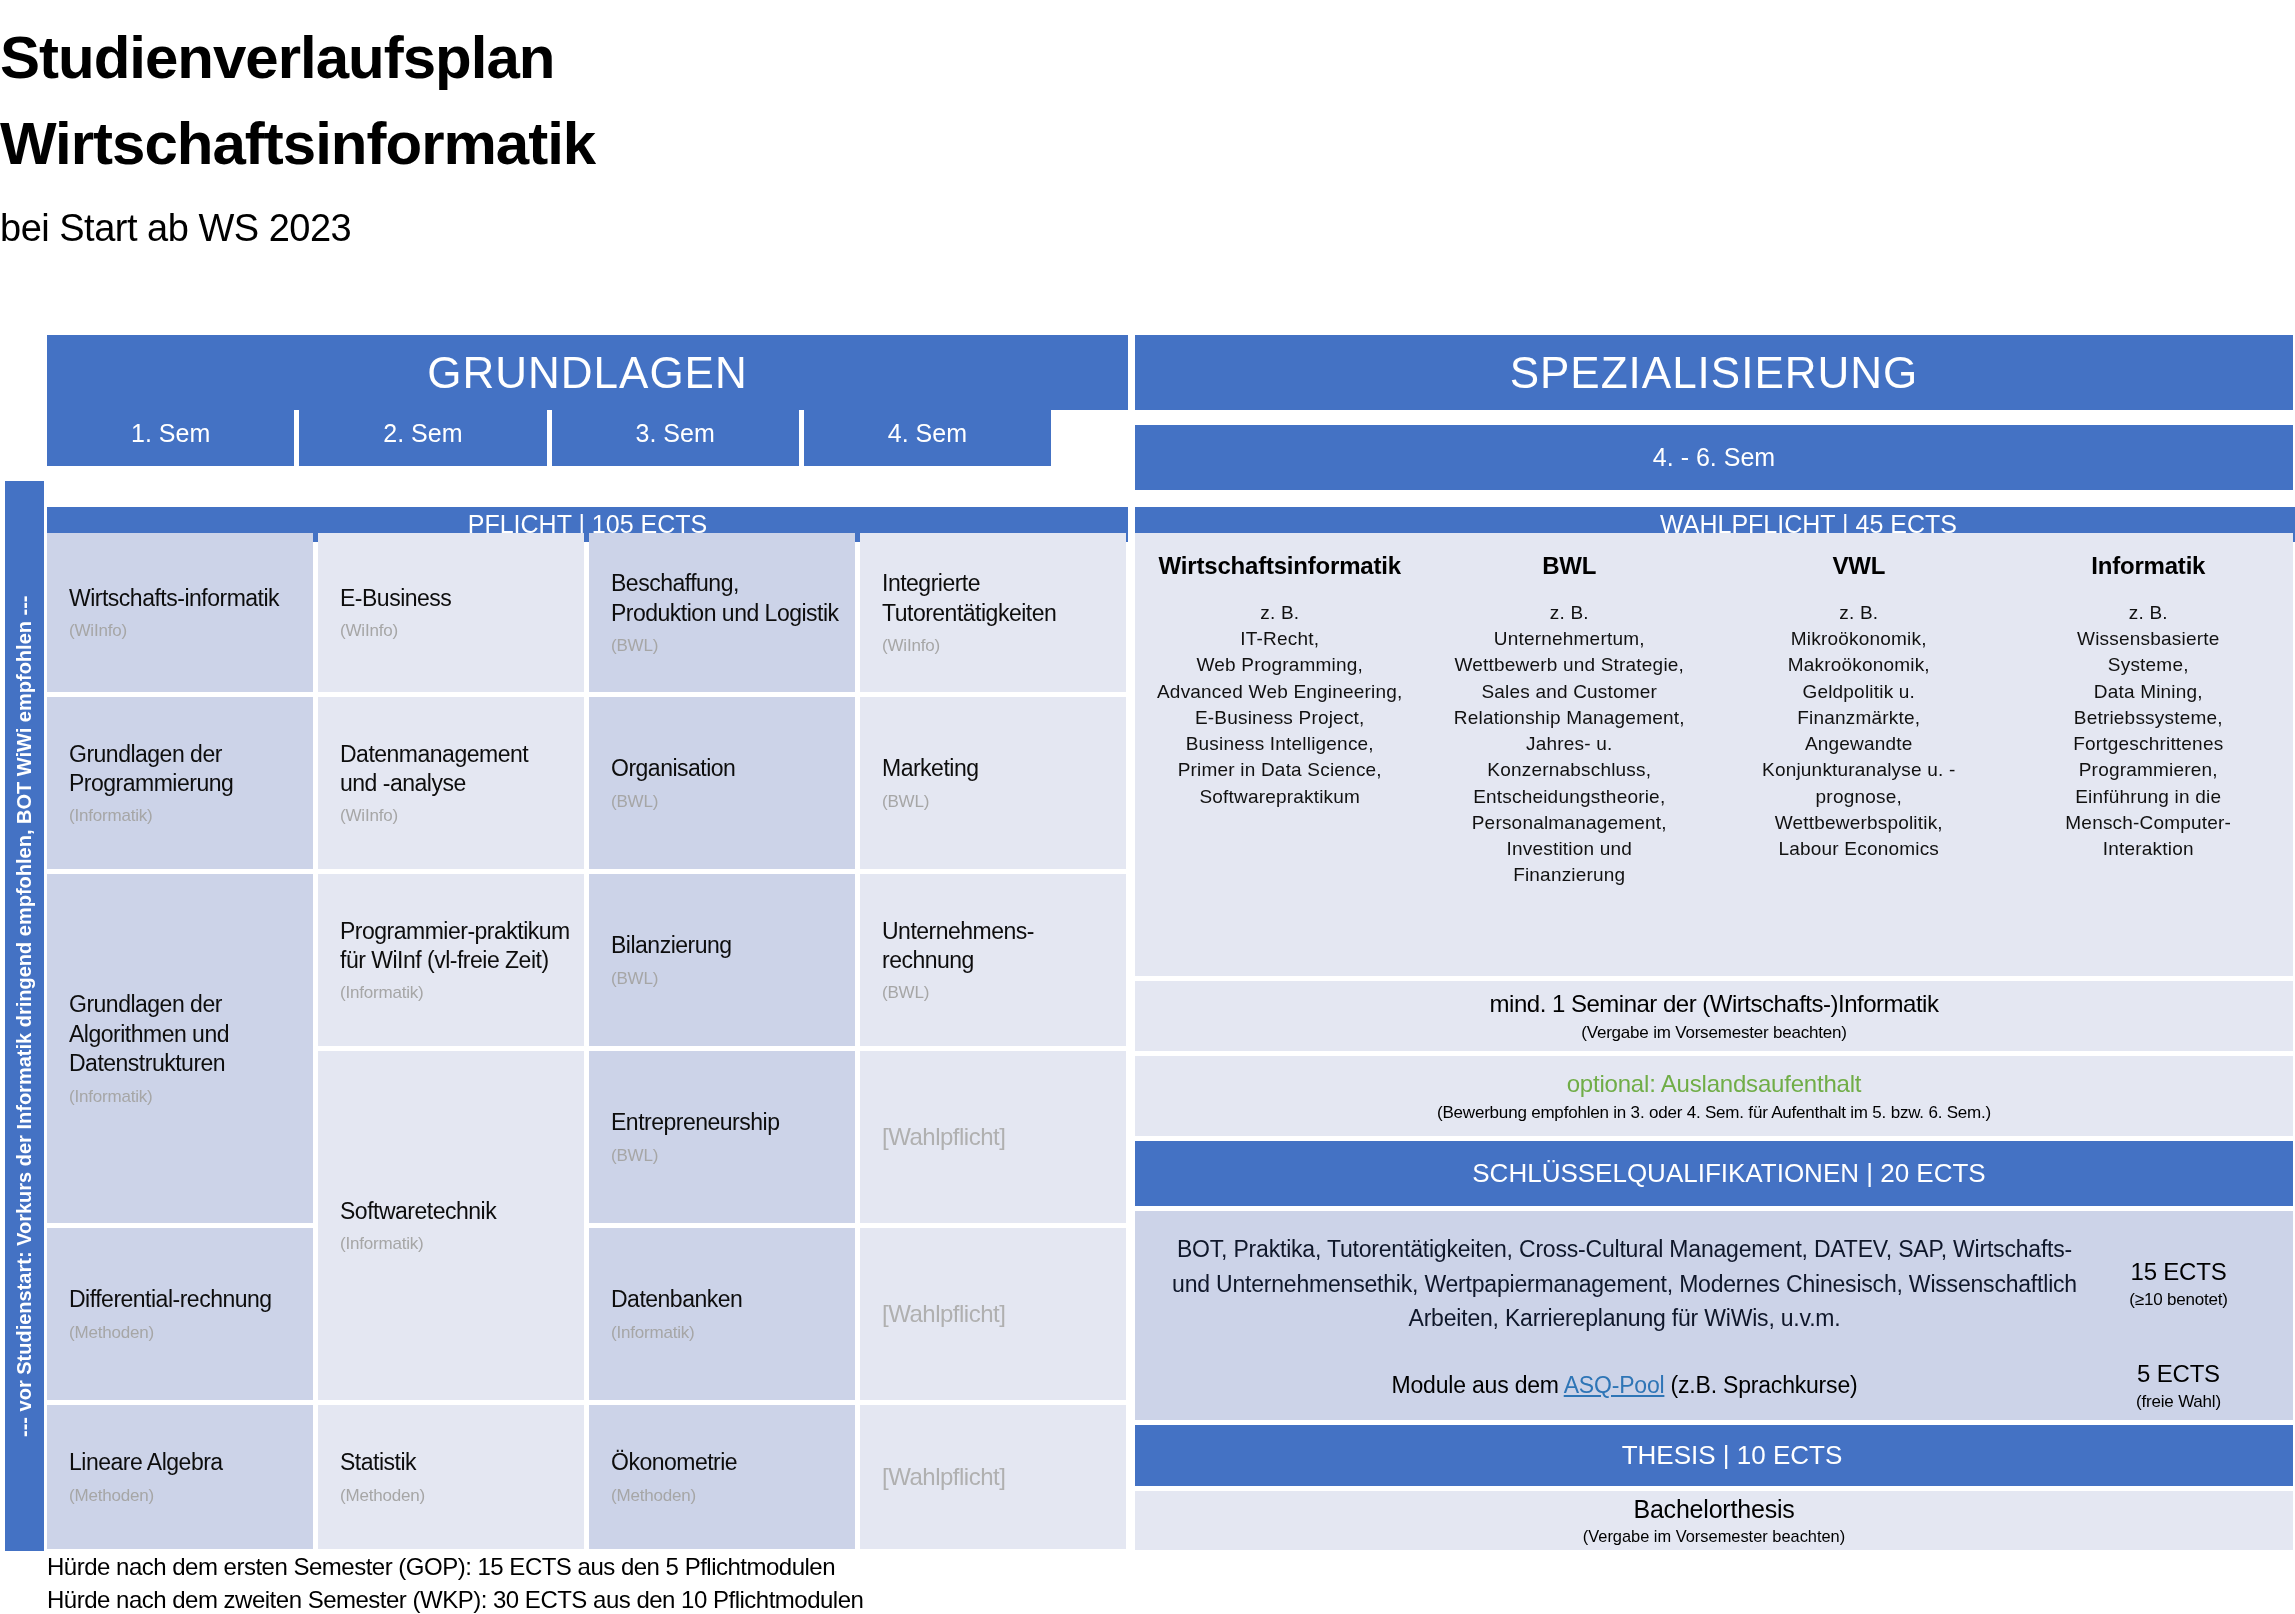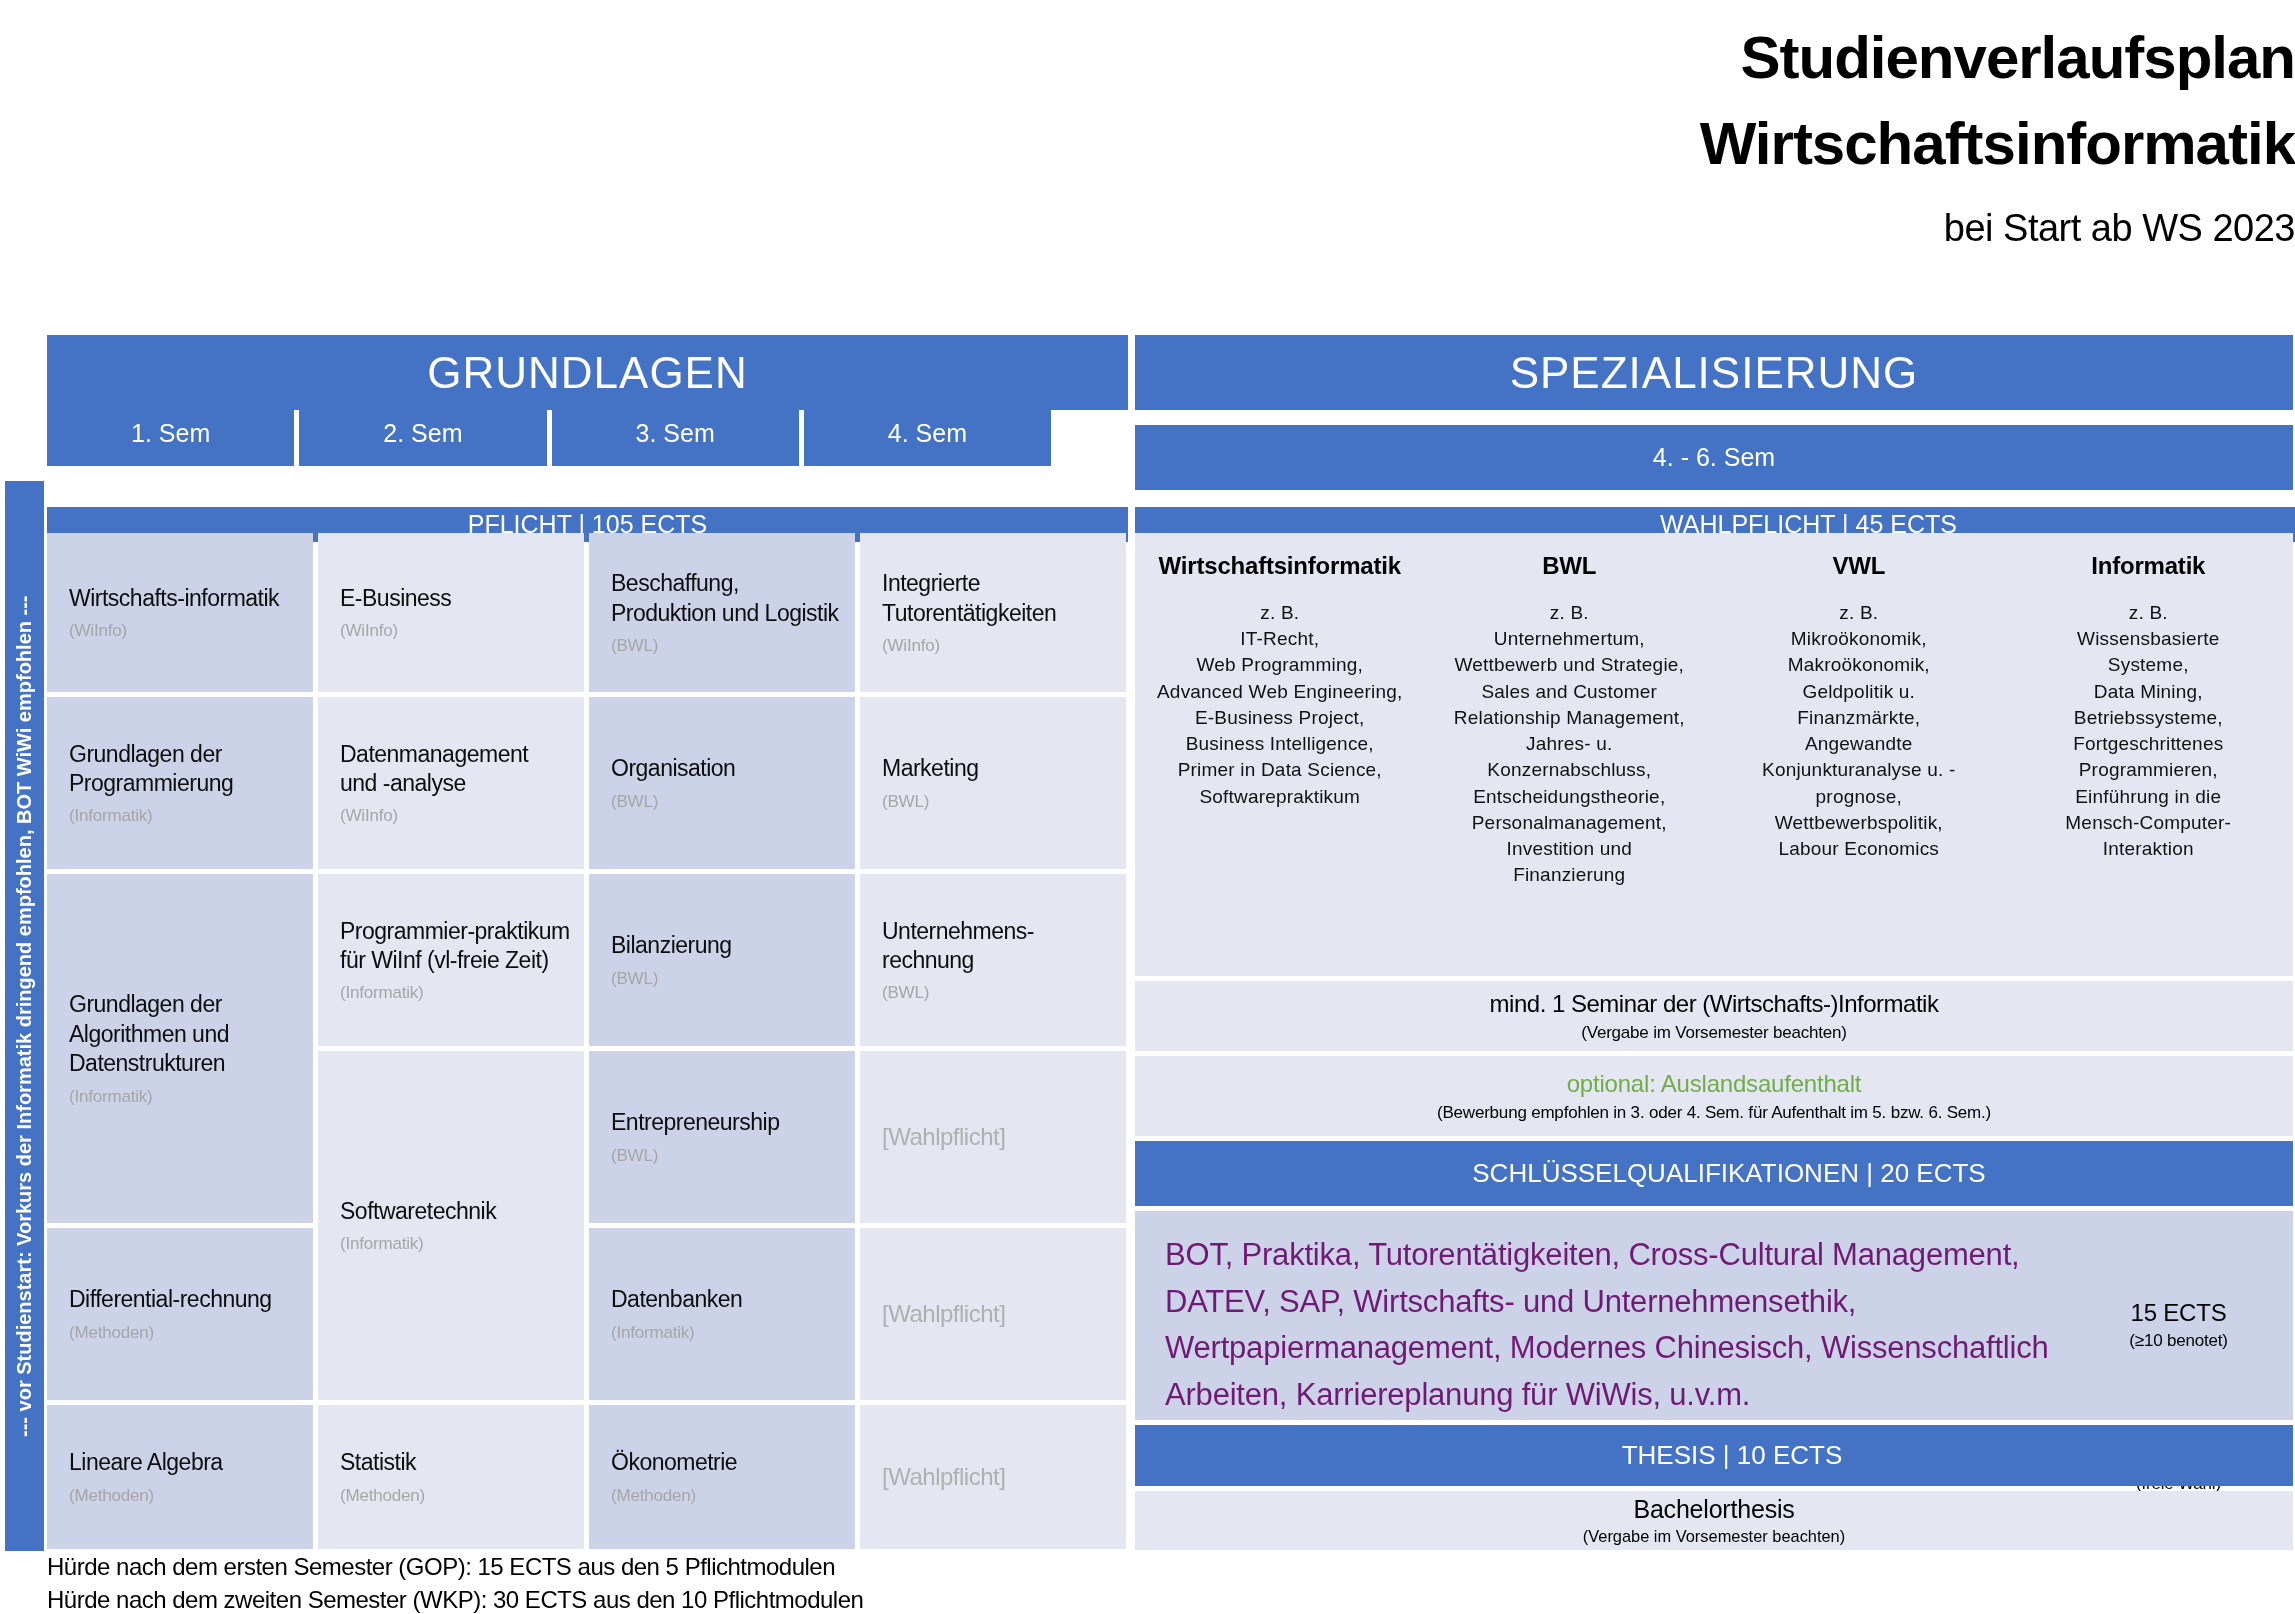--- a/index.html
+++ b/index.html
@@ -1,20 +1,20 @@
 <!DOCTYPE html>
 <html style="font-size:8px"><head>
 <meta charset="utf-8">
 <style>
   html,body{margin:0;padding:0;background:#fff;}
   body{width:2295px;height:1615px;font-family:"Liberation Sans",sans-serif;color:#0d0d0d;}
   #page{position:relative;width:2295px;height:1615px;overflow:hidden;background:#fff;}
 
   
-  .title-block{position:absolute;left:0;right:0;top:15px;text-align:right;}
+  .title-block{position:absolute;left:0;right:0;top:15px;text-align:left;}
   .title-line{font-size:60px;font-weight:700;letter-spacing:-1px;line-height:86px;color:#000;}
   .subtitle{font-size:38px;font-weight:400;letter-spacing:-0.5px;margin-top:20px;color:#000000;}
 
   
   .band{position:absolute;background:#4472c4;color:#fff;display:flex;align-items:center;justify-content:center;margin-top:24px;}
   .band-big{font-size:44px;letter-spacing:1px;}
   .band-small{font-size:25px;}
 
   .sem-row{position:absolute;left:47px;top:401px;width:1004px;height:65px;display:flex;gap:5px;}
   .sem-cell{flex:1;background:#4472c4;color:#fff;display:flex;align-items:center;justify-content:center;font-size:25px;}
@@ -46,21 +46,21 @@
 
   .seminar-row{height:70px;background:#e4e7f2;display:flex;flex-direction:column;align-items:center;justify-content:center;}
   .seminar-title{font-size:24px;letter-spacing:-0.5px;color:#000;}
   .small-note{font-size:17px;letter-spacing:-0.2px;color:#000;margin-top:5px;}
   .ausland-row{height:80px;background:#e4e7f2;display:flex;flex-direction:column;align-items:center;justify-content:center;}
   .ausland-title{font-size:24px;letter-spacing:-0.2px;color:#70ad47;}
 
   .sq-bar{height:65px;background:#4472c4;color:#fff;display:flex;align-items:center;justify-content:center;font-size:26px;padding-left:30px;}
   .sq-content{height:209px;background:#ccd3e8;box-sizing:border-box;display:grid;
     grid-template-columns:1fr 189px;row-gap:24px;align-items:center;padding:21px 20px 21px 30px;}
-  .sq-text{font-size:31px;line-height:1.5;letter-spacing:-0.2px;text-align:left;color:#701a75;}
+  .sq-text{font-size:23px;line-height:1.5;letter-spacing:-0.2px;text-align:center;color:#0f172a;}
   .sq-module{font-size:23px;letter-spacing:-0.2px;text-align:center;color:#000;}
   .asq-link{color:#2e75b6;text-decoration:underline;cursor:pointer;}
   .ects-block{text-align:center;}
   .ects-big{font-size:24px;letter-spacing:-0.2px;color:#000;}
   .ects-note{font-size:17px;color:#000;margin-top:4px;letter-spacing:-0.2px;}
 
   .thesis-bar{height:61px;background:#4472c4;color:#fff;display:flex;align-items:center;justify-content:center;font-size:26px;padding-left:36px;}
   .thesis-row{height:59px;background:#e4e7f2;display:flex;flex-direction:column;align-items:center;justify-content:center;}
   .thesis-title{font-size:25px;letter-spacing:-0.2px;color:#000;}
   .thesis-note{font-size:16.4px;color:#000;margin-top:3px;}

